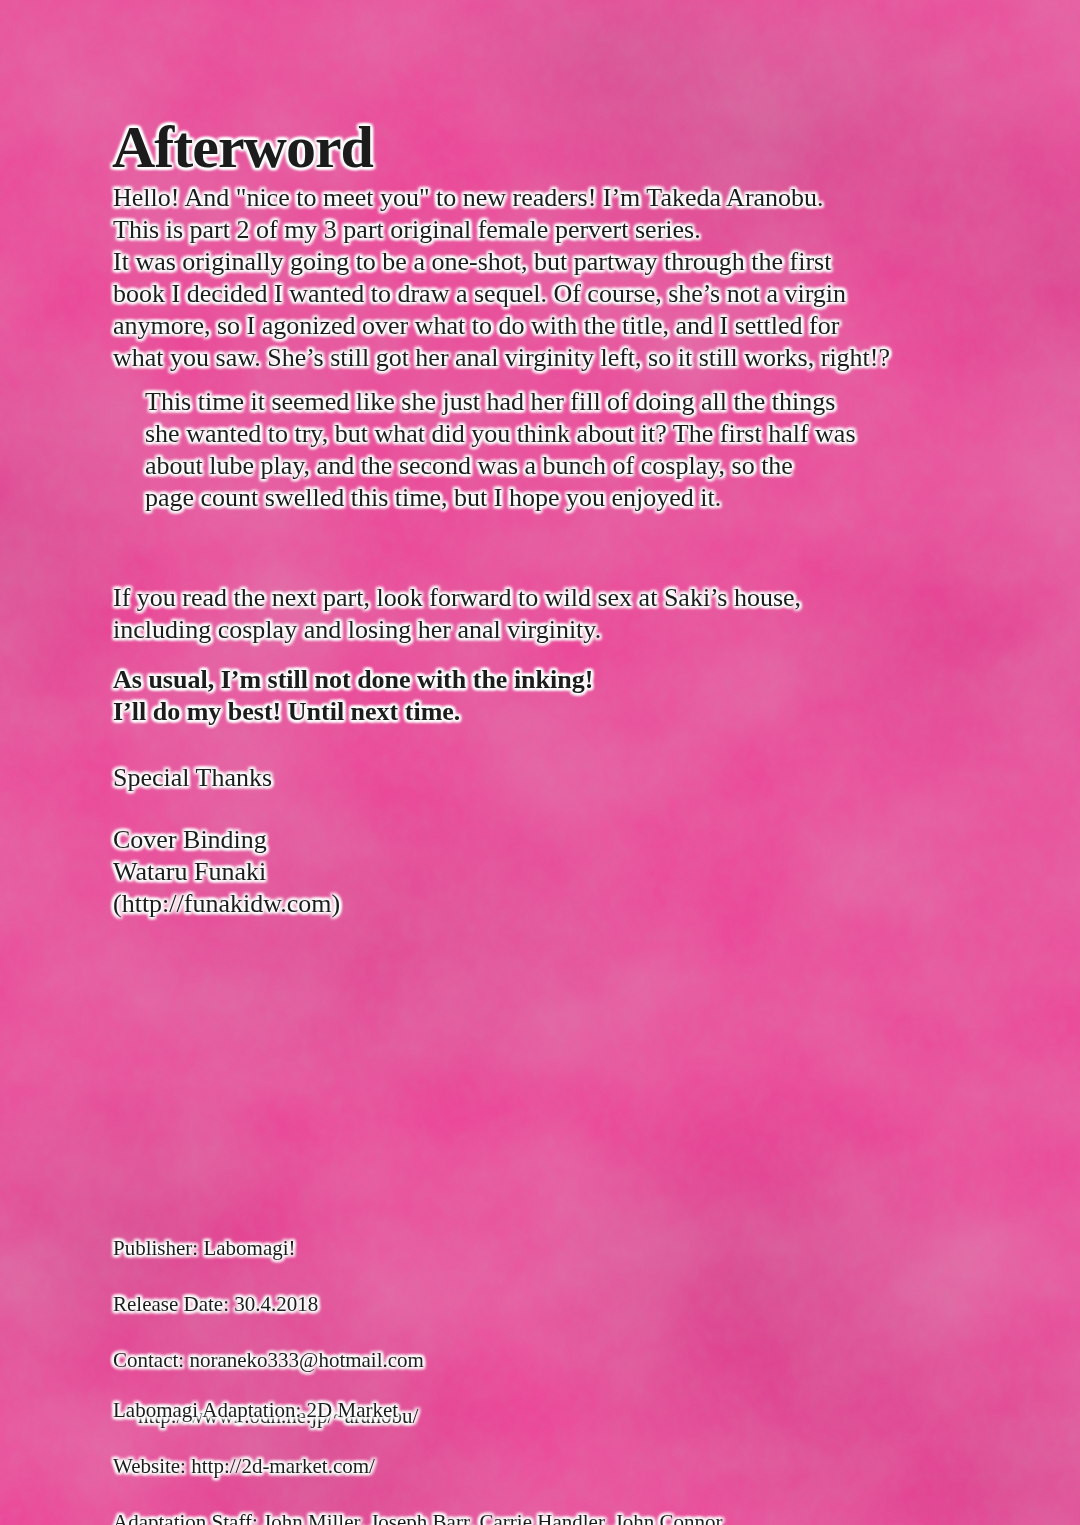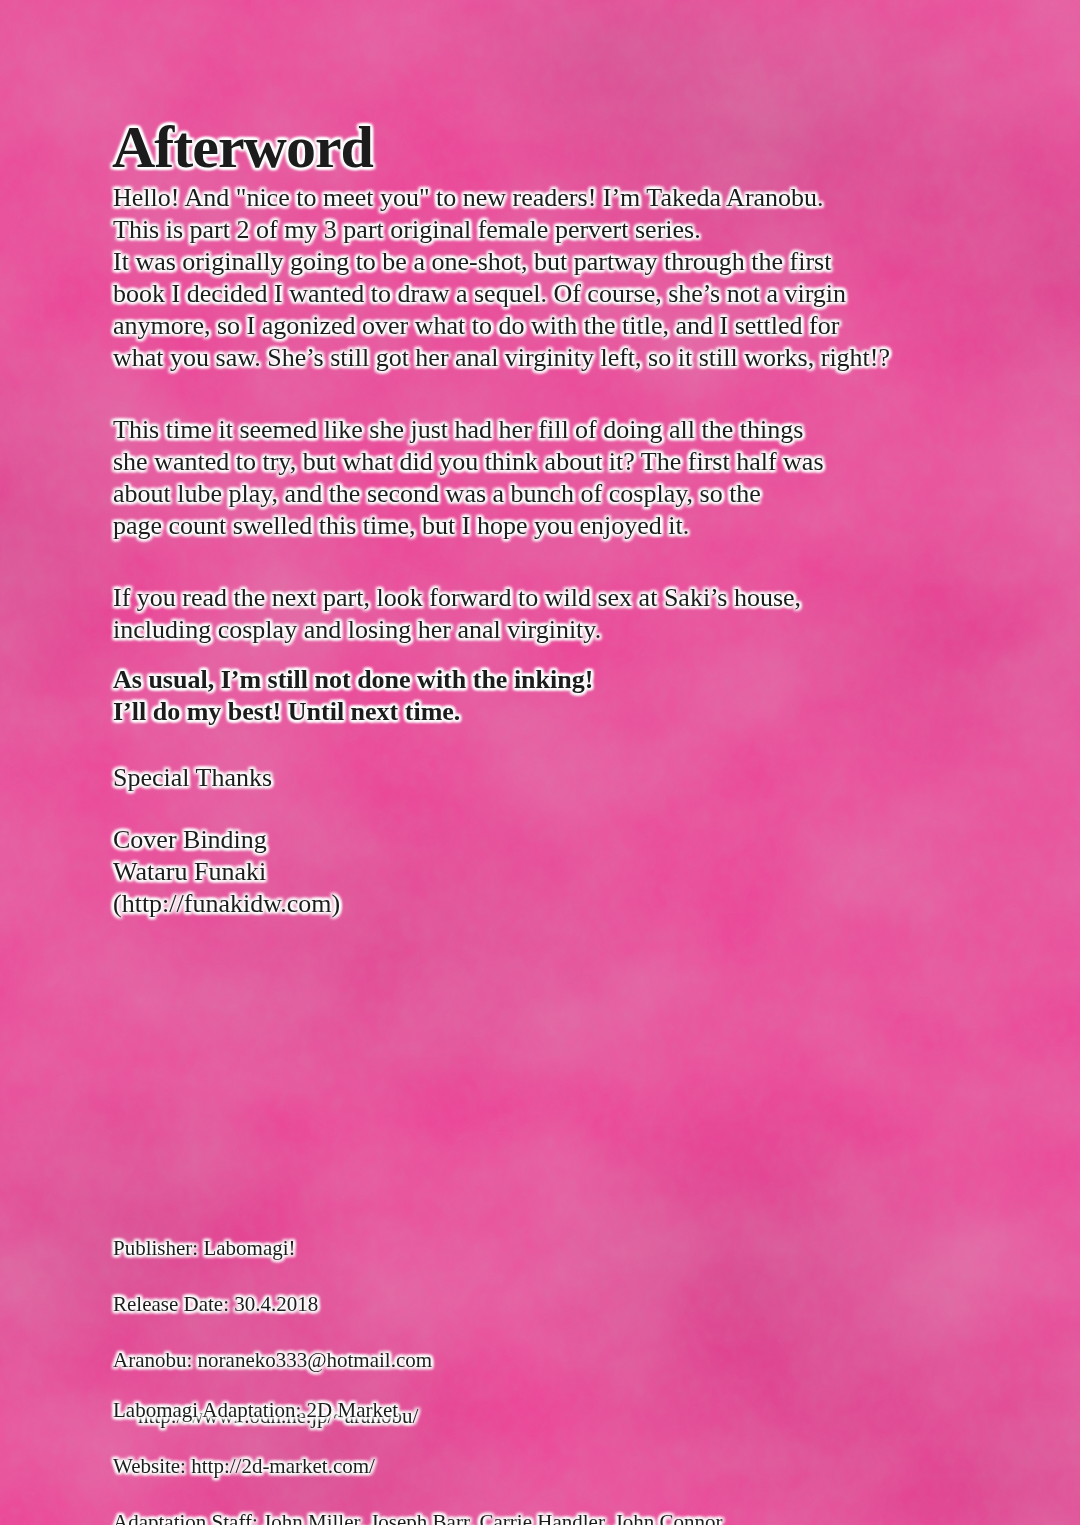--- a/index.html
+++ b/index.html
@@ -53,21 +53,21 @@
     font-size: 60px;
     line-height: 1.05;
     font-weight: 700;
     letter-spacing: -1px;
   }
   .body-text {
     font-size: 26px;
     line-height: 32px;
   }
   .p1 { top: 182px; }
-  .p2 { top: 414px; }
+  .p2 { top: 386px; margin-left: 32px; }
   .p3 { top: 582px; }
   .p4 { top: 664px; font-weight: bold; }
   .thanks  { top: 762px; }
   .credits { top: 824px; }
   .small-block {
     font-size: 21px;
     line-height: 28px;
   }
   .colophon   { top: 1206px; }
   .adaptation { top: 1368px; }
@@ -128,21 +128,21 @@
 
   <div class="txt body-text thanks">Special Thanks</div>
 
   <div class="txt body-text credits">Cover Binding
 Wataru Funaki
 (http://funakidw.com)</div>
 
   <div class="txt small-block colophon">
     <div class="line">Publisher: Labomagi!</div>
     <div class="line">Release Date: 30.4.2018</div>
-    <div class="line">Aranobu: noraneko333@hotmail.com</div>
+    <div class="line">Contact: noraneko333@hotmail.com</div>
     <div class="line indent">http://www2.odn.ne.jp/~aranobu/</div>
   </div>
 
   <div class="txt small-block adaptation">
     <div class="line">Labomagi Adaptation: 2D Market</div>
     <div class="line">Website: http://2d-market.com/</div>
     <div class="line">Adaptation Staff: John Miller, Joseph Barr, Carrie Handler, John Connor</div>
   </div>
 
 </div>

